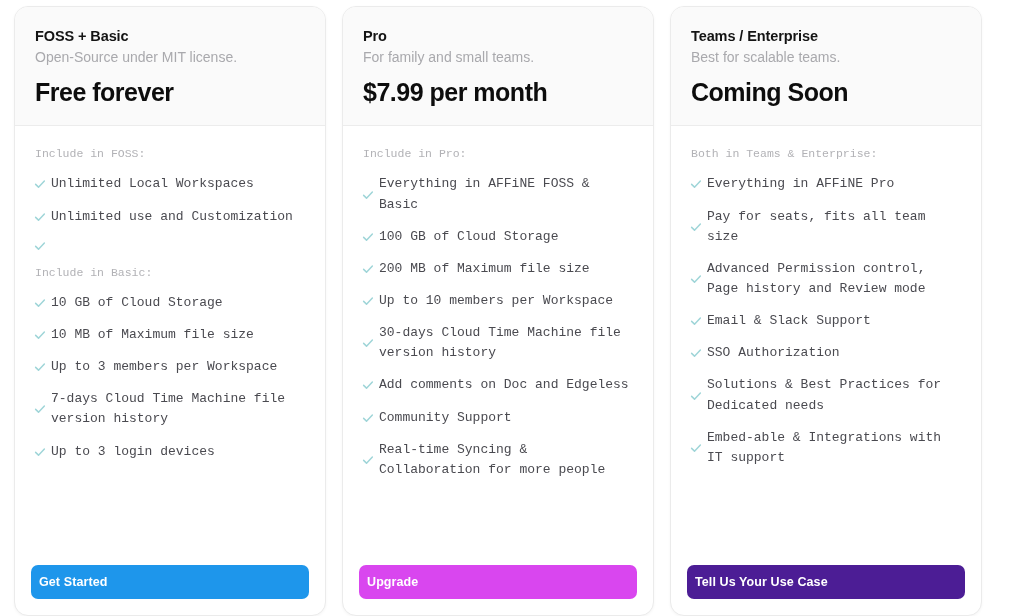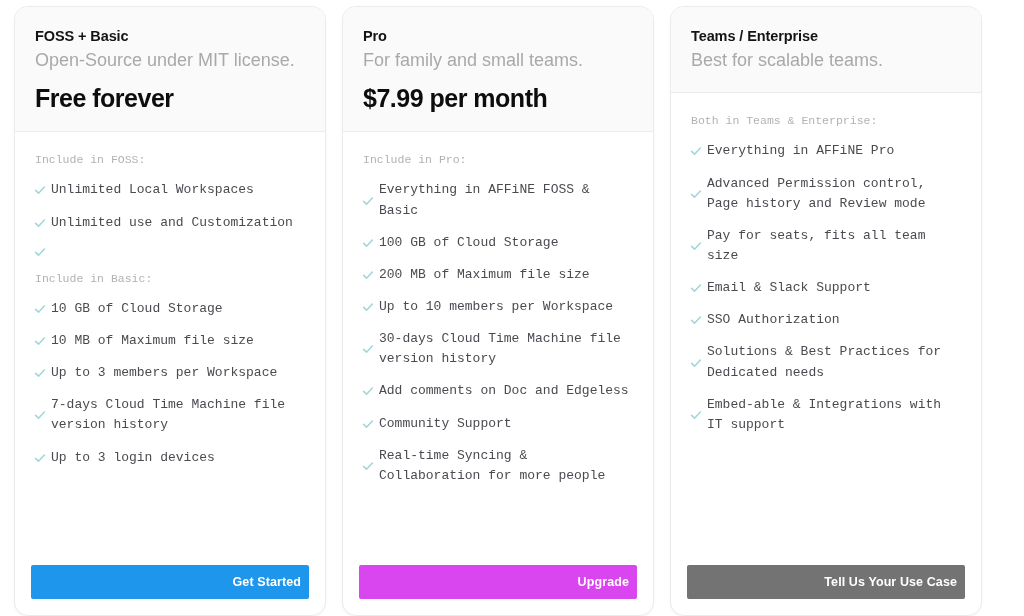--- a/index.html
+++ b/index.html
@@ -41,21 +41,21 @@
     border-bottom: 1px solid #ececec;
   }
   .plan-name {
     font-size: 14.5px;
     font-weight: bold;
     color: #141414;
     line-height: 1.25;
     letter-spacing: -0.1px;
   }
   .plan-tagline {
-    font-size: 18px;
+    font-size: 14px;
     color: #a9a9ad;
     line-height: 1.5;
     margin-top: 2px;
   }
   .plan-price {
     font-size: 25px;
     font-weight: bold;
     color: #0d0d0d;
     line-height: 1.2;
     margin-top: 9px;
@@ -97,30 +97,30 @@
   }
 
   
   .card-foot {
     padding: 10px 16px 16px 16px;
   }
   .cta {
     display: block;
     width: 100%;
     border: none;
-    border-radius: 2px;
+    border-radius: 7px;
     background: #1e96eb;
     color: #ffffff;
     font-family: "Liberation Sans", sans-serif;
     font-size: 12.5px;
     font-weight: bold;
     letter-spacing: 0.1px;
     padding: 10px 8px;
     cursor: pointer;
-    text-align: right;
+    text-align: left;
   }
 </style>
 </head>
 <body>
 
 <div id="plans">
     <div class="card">
       <div class="card-head">
         <div class="plan-name">FOSS + Basic</div>
         <div class="plan-tagline">Open-Source under MIT license.</div>
@@ -271,53 +271,54 @@
         </div>
       </div>
       <div class="card-foot">
         <button class="cta" style="background: #d946ef;">Upgrade</button>
       </div>
     </div>
     <div class="card">
       <div class="card-head">
         <div class="plan-name">Teams / Enterprise</div>
         <div class="plan-tagline">Best for scalable teams.</div>
+        <div class="plan-price">Coming Soon</div>
       </div>
       <div class="card-body">
         <div class="group-label">Both in Teams &amp; Enterprise:</div>
         <div class="feature">
           <span class="check">
             <svg viewBox="0 0 16 16" aria-hidden="true">
               <path d="M3 8.4 L6.3 11.6 L13 4.6" fill="none" stroke="#9fd5d8" stroke-width="1.7" stroke-linecap="round" stroke-linejoin="round"></path>
             </svg>
           </span>
           <span class="feature-text">Everything in AFFiNE Pro</span>
         </div>
         <div class="feature">
           <span class="check">
             <svg viewBox="0 0 16 16" aria-hidden="true">
               <path d="M3 8.4 L6.3 11.6 L13 4.6" fill="none" stroke="#9fd5d8" stroke-width="1.7" stroke-linecap="round" stroke-linejoin="round"></path>
             </svg>
           </span>
+          <span class="feature-text">Pay for seats, fits all team size</span>
+        </div>
+        <div class="feature">
+          <span class="check">
+            <svg viewBox="0 0 16 16" aria-hidden="true">
+              <path d="M3 8.4 L6.3 11.6 L13 4.6" fill="none" stroke="#9fd5d8" stroke-width="1.7" stroke-linecap="round" stroke-linejoin="round"></path>
+            </svg>
+          </span>
           <span class="feature-text">Advanced Permission control, Page history and Review mode</span>
         </div>
         <div class="feature">
           <span class="check">
             <svg viewBox="0 0 16 16" aria-hidden="true">
               <path d="M3 8.4 L6.3 11.6 L13 4.6" fill="none" stroke="#9fd5d8" stroke-width="1.7" stroke-linecap="round" stroke-linejoin="round"></path>
             </svg>
           </span>
-          <span class="feature-text">Pay for seats, fits all team size</span>
-        </div>
-        <div class="feature">
-          <span class="check">
-            <svg viewBox="0 0 16 16" aria-hidden="true">
-              <path d="M3 8.4 L6.3 11.6 L13 4.6" fill="none" stroke="#9fd5d8" stroke-width="1.7" stroke-linecap="round" stroke-linejoin="round"></path>
-            </svg>
-          </span>
           <span class="feature-text">Email &amp; Slack Support</span>
         </div>
         <div class="feature">
           <span class="check">
             <svg viewBox="0 0 16 16" aria-hidden="true">
               <path d="M3 8.4 L6.3 11.6 L13 4.6" fill="none" stroke="#9fd5d8" stroke-width="1.7" stroke-linecap="round" stroke-linejoin="round"></path>
             </svg>
           </span>
           <span class="feature-text">SSO Authorization</span>
         </div>
@@ -332,16 +333,16 @@
         <div class="feature">
           <span class="check">
             <svg viewBox="0 0 16 16" aria-hidden="true">
               <path d="M3 8.4 L6.3 11.6 L13 4.6" fill="none" stroke="#9fd5d8" stroke-width="1.7" stroke-linecap="round" stroke-linejoin="round"></path>
             </svg>
           </span>
           <span class="feature-text">Embed-able &amp; Integrations with IT support</span>
         </div>
       </div>
       <div class="card-foot">
-        <button class="cta" style="background: #737373;">Tell Us Your Use Case</button>
+        <button class="cta" style="background: #4c1d95;">Tell Us Your Use Case</button>
       </div>
     </div>
   </div>
 
 </body></html>

